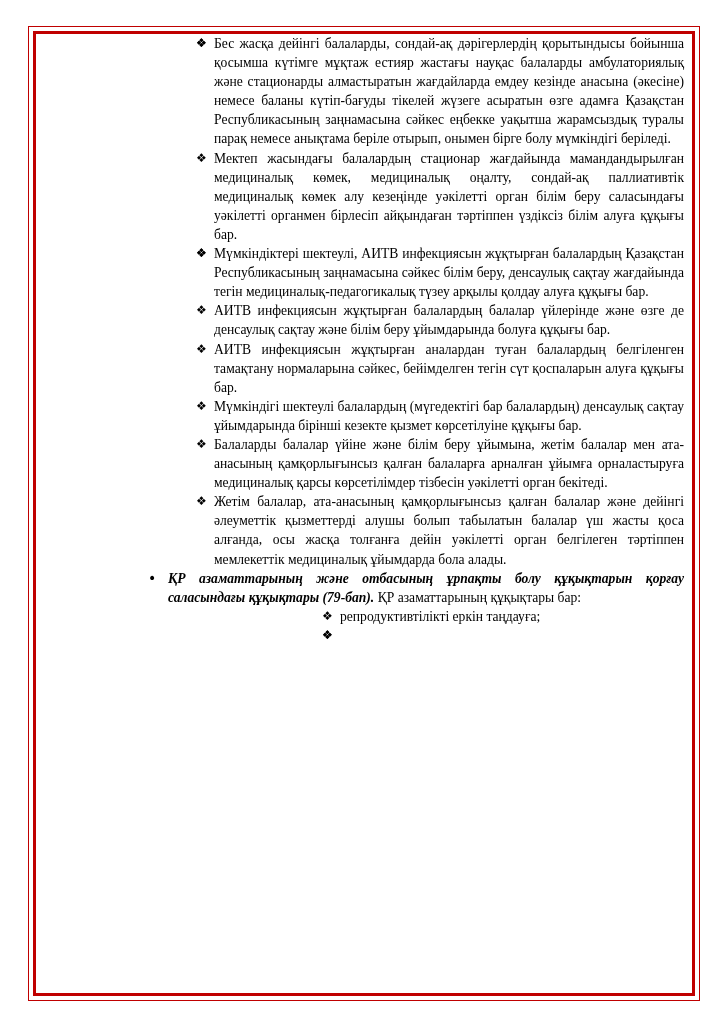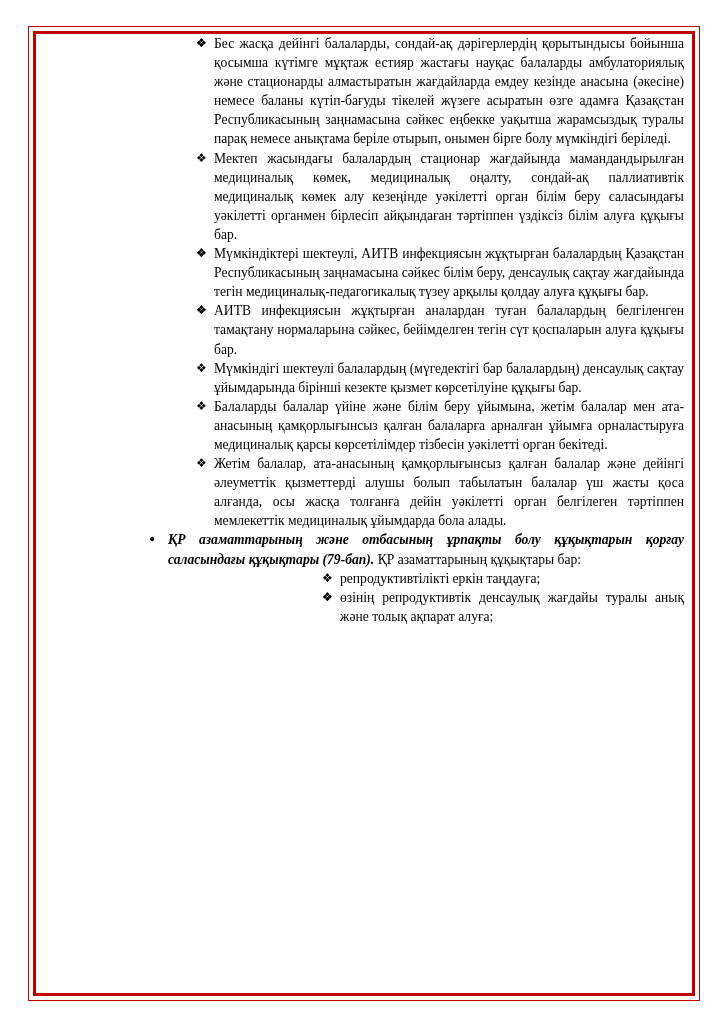--- a/index.html
+++ b/index.html
@@ -144,20 +144,21 @@
         </li>
         <li class="dia">
           <span class="bullet">❖</span>
         </li>
         <li class="dia">
           <span class="bullet">❖</span>
           <span class="txt">Мүмкіндіктері шектеулі, АИТВ инфекциясын жұқтырған балалардың Қазақстан Республикасының заңнамасына сәйкес білім беру, денсаулық сақтау жағдайында тегін медициналық-педагогикалық түзеу арқылы қолдау алуға құқығы бар.</span>
         </li>
         <li class="dia">
           <span class="bullet">❖</span>
+          <span class="txt">АИТВ инфекциясын жұқтырған балалардың балалар үйлерінде және өзге де денсаулық сақтау және білім беру ұйымдарында болуға құқығы бар.</span>
         </li>
         <li class="dia">
           <span class="bullet">❖</span>
           <span class="txt">АИТВ инфекциясын жұқтырған аналардан туған балалардың белгіленген тамақтану нормаларына сәйкес, бейімделген тегін сүт қоспаларын алуға құқығы бар.</span>
         </li>
         <li class="dia">
           <span class="bullet">❖</span>
           <span class="txt">Мүмкіндігі шектеулі балалардың (мүгедектігі бар балалардың) денсаулық сақтау ұйымдарында бірінші кезекте қызмет көрсетілуіне құқығы бар.</span>
         </li>
         <li class="dia">
@@ -177,20 +178,19 @@
         <ul class="lvl2" id="subitems-root">
             <li class="dia">
               <span class="bullet">❖</span>
               <span class="txt">репродуктивтілікті еркін таңдауға;</span>
             </li>
             <li class="dia">
               <span class="bullet">❖</span>
             </li>
             <li class="dia">
               <span class="bullet">❖</span>
-              <span class="txt">өзінің репродуктивтік денсаулық жағдайы туралы анық және толық ақпарат алуға;</span>
             </li>
           </ul>
       </li>
     </ul>
 
   </div>
 </div>
 
 </body></html>

